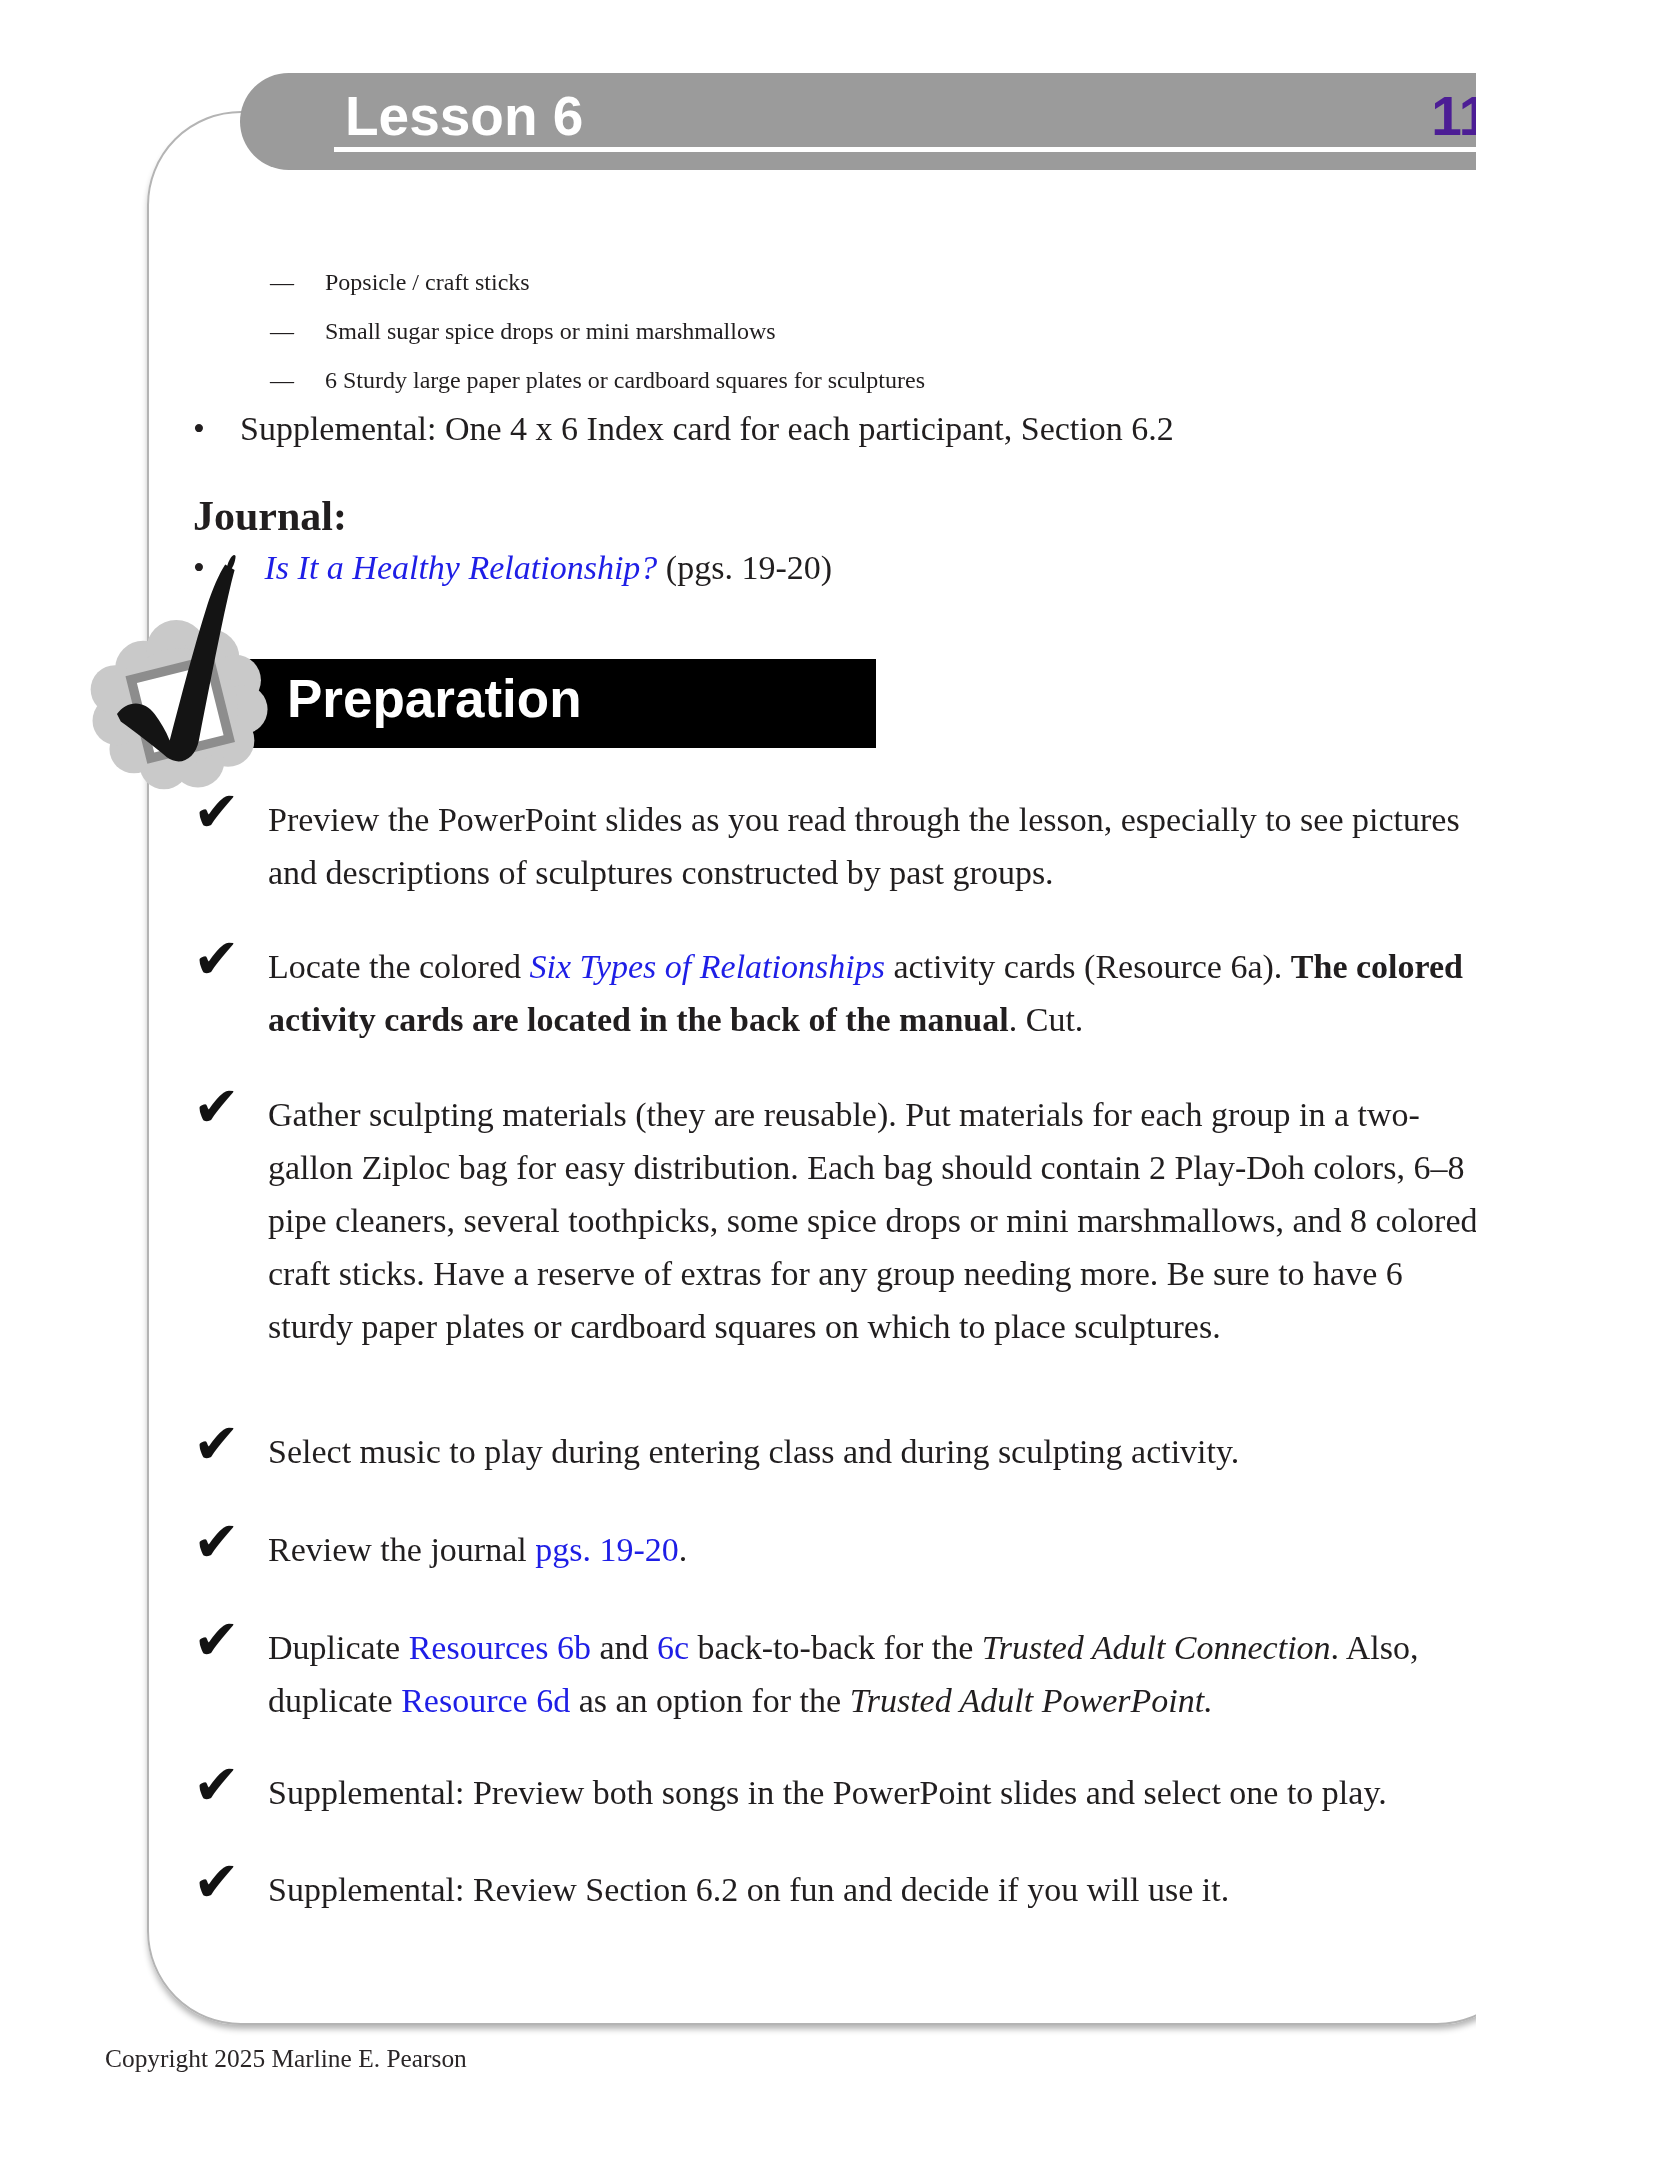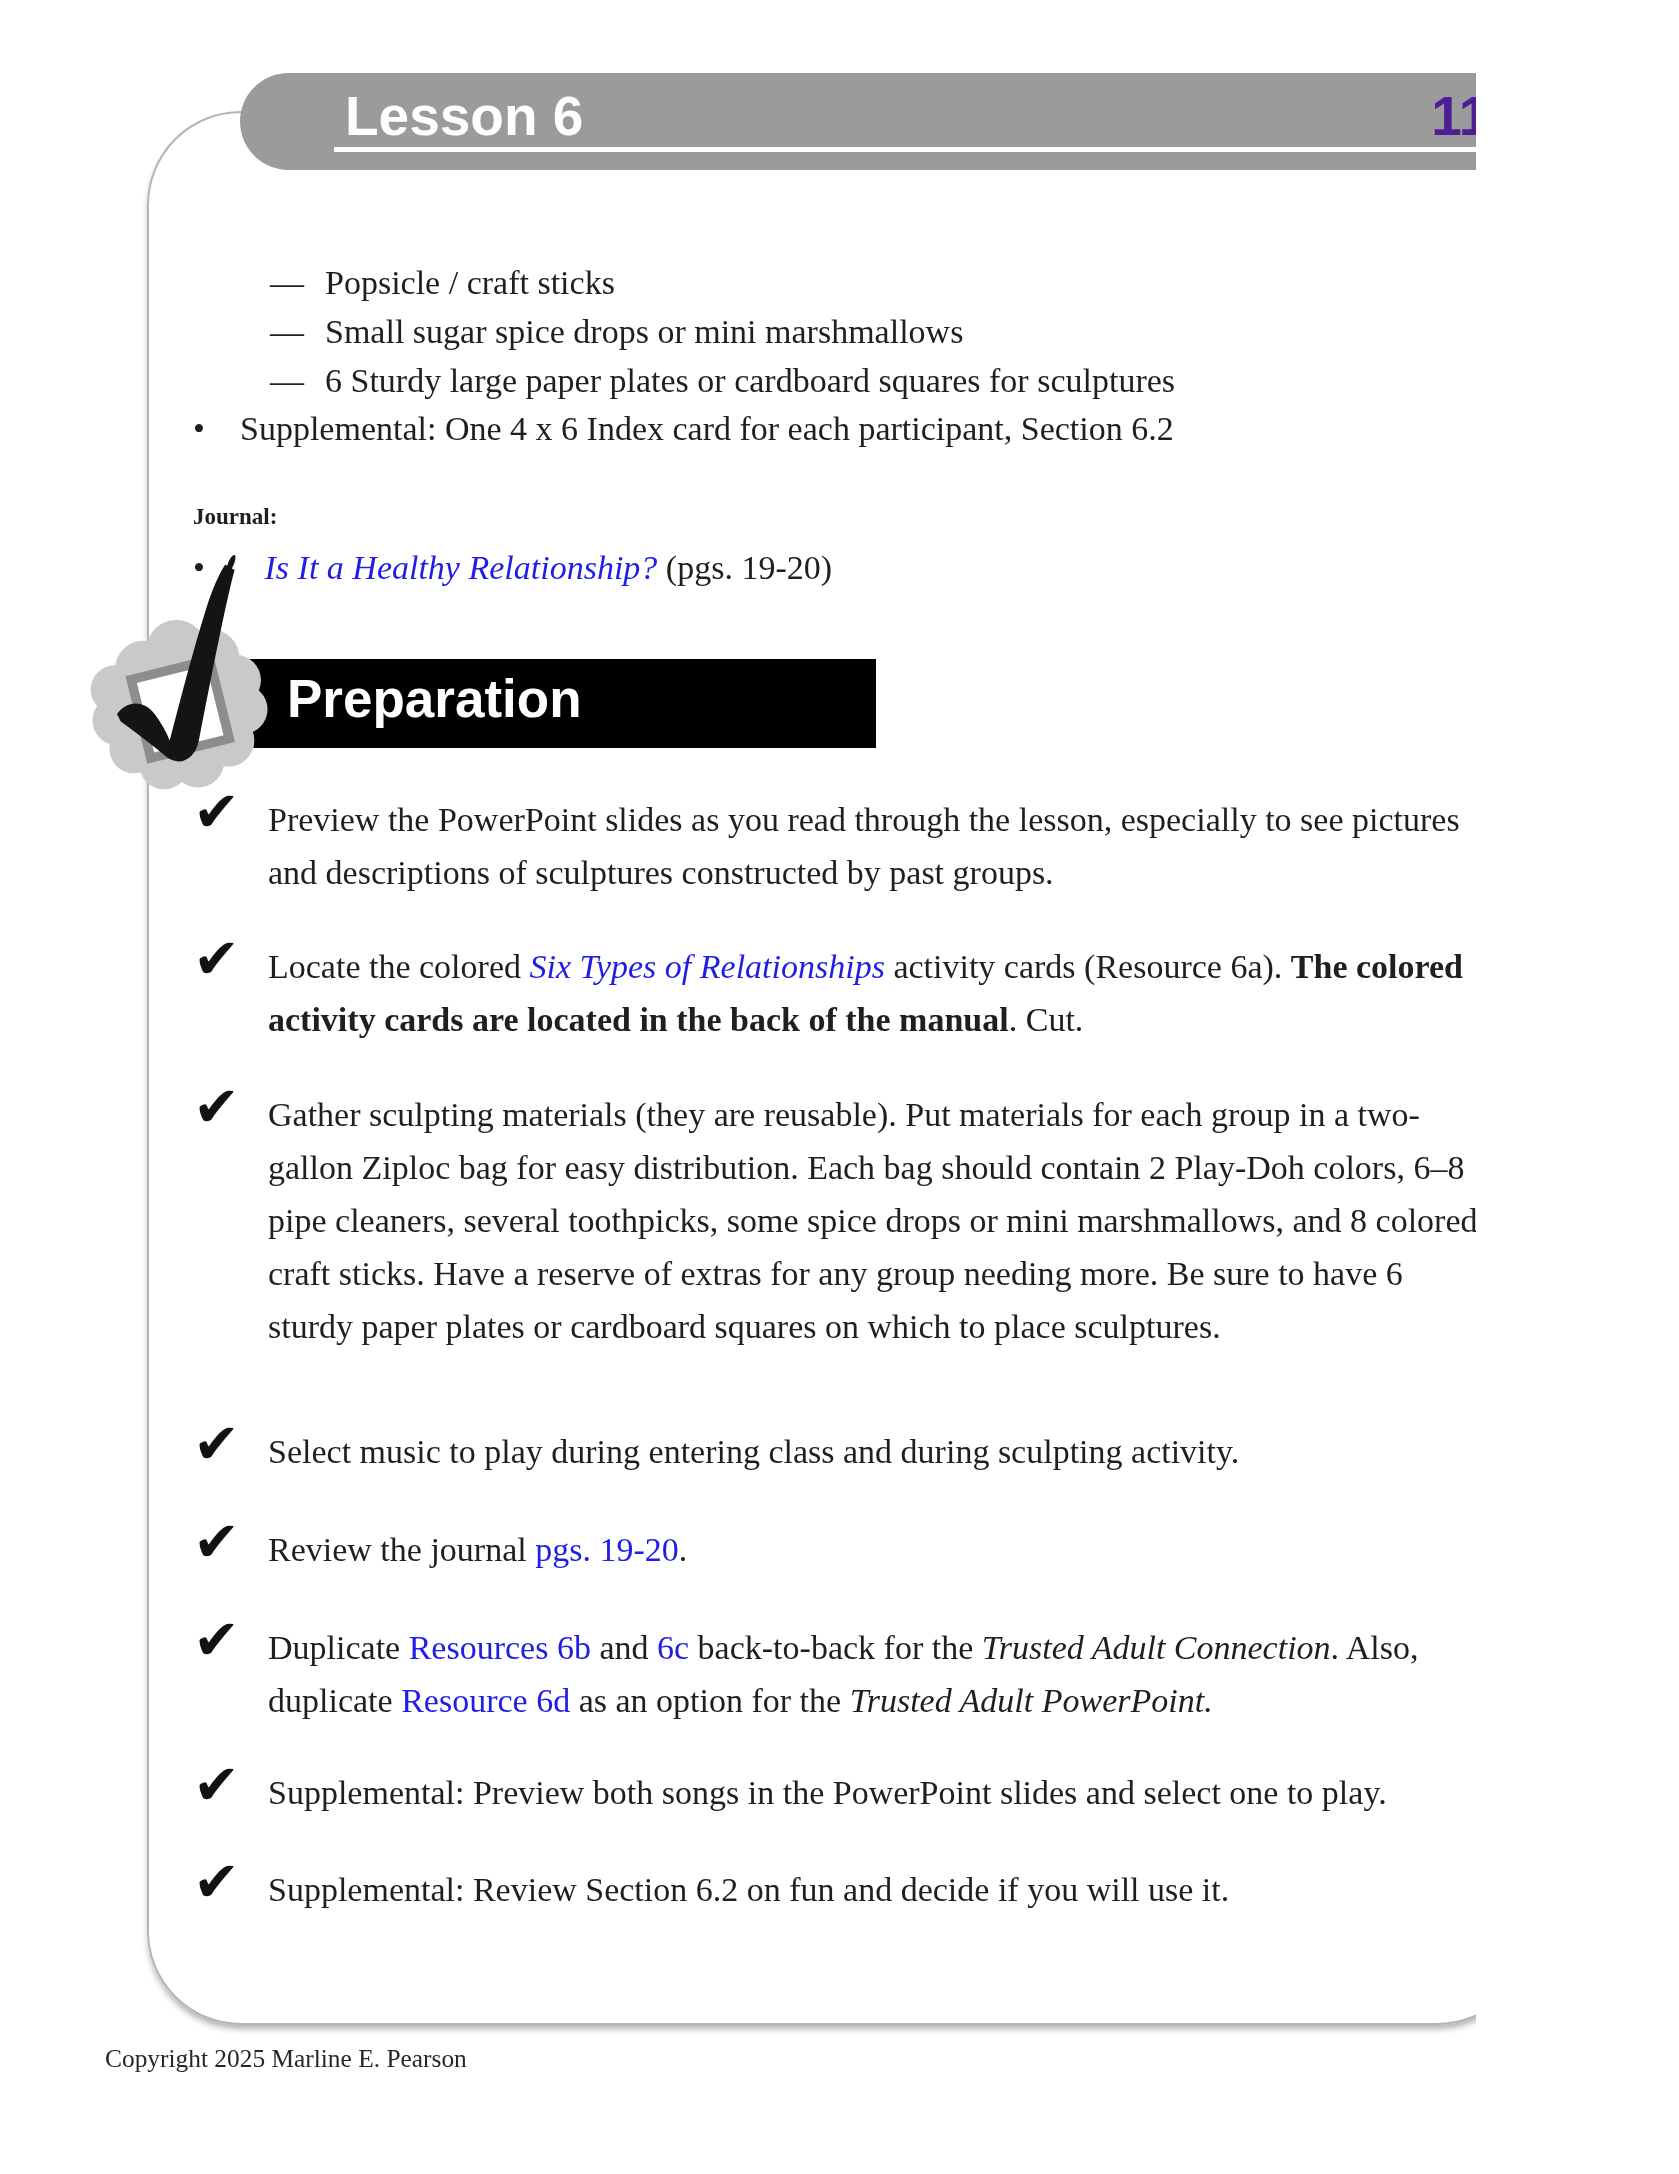--- a/index.html
+++ b/index.html
@@ -14,25 +14,25 @@
   
   .header-bar{position:absolute;left:240px;top:73px;width:1367px;height:97px;
         background:#9b9b9b;border-radius:49px 0 0 49px;z-index:2;}
   .header-underline{position:absolute;left:94px;right:0;bottom:18px;height:4.7px;background:#ffffff;}
   .lesson-title{position:absolute;left:105px;top:15px;font-family:"Liberation Sans",sans-serif;
         font-weight:bold;font-size:55px;line-height:56px;color:#ffffff;}
   .page-number{position:absolute;right:87px;top:15px;font-family:"Liberation Sans",sans-serif;
         font-weight:bold;font-size:55px;line-height:56px;color:#4c1d95;}
 
   
-  .dash-row{position:absolute;left:270px;font-size:34px;line-height:49px;white-space:nowrap;}
+  .dash-row{position:absolute;left:270px;font-size:24px;line-height:49px;white-space:nowrap;}
   .dash{display:inline-block;width:55px;}
   .bullet-row{position:absolute;left:193px;font-size:34px;line-height:49px;white-space:nowrap;}
   .bullet{display:inline-block;width:47px;}
-  .journal-heading{position:absolute;left:193px;top:492px;font-size:23px;font-weight:bold;line-height:49px;}
+  .journal-heading{position:absolute;left:193px;top:492px;font-size:42px;font-weight:bold;line-height:49px;}
 
   
   .prep-bar{position:absolute;left:102px;top:659px;width:774px;height:89px;
         background:#000000;border-radius:45px 0 0 45px;z-index:2;}
   .prep-title{position:absolute;left:185px;top:12.2px;font-family:"Liberation Sans",sans-serif;
         font-weight:bold;font-size:53px;line-height:56px;color:#ffffff;}
   .clipart{position:absolute;left:85px;top:554px;width:207px;height:243px;z-index:3;}
 
   
   .check-item{position:absolute;left:193px;font-size:34px;line-height:53px;}

